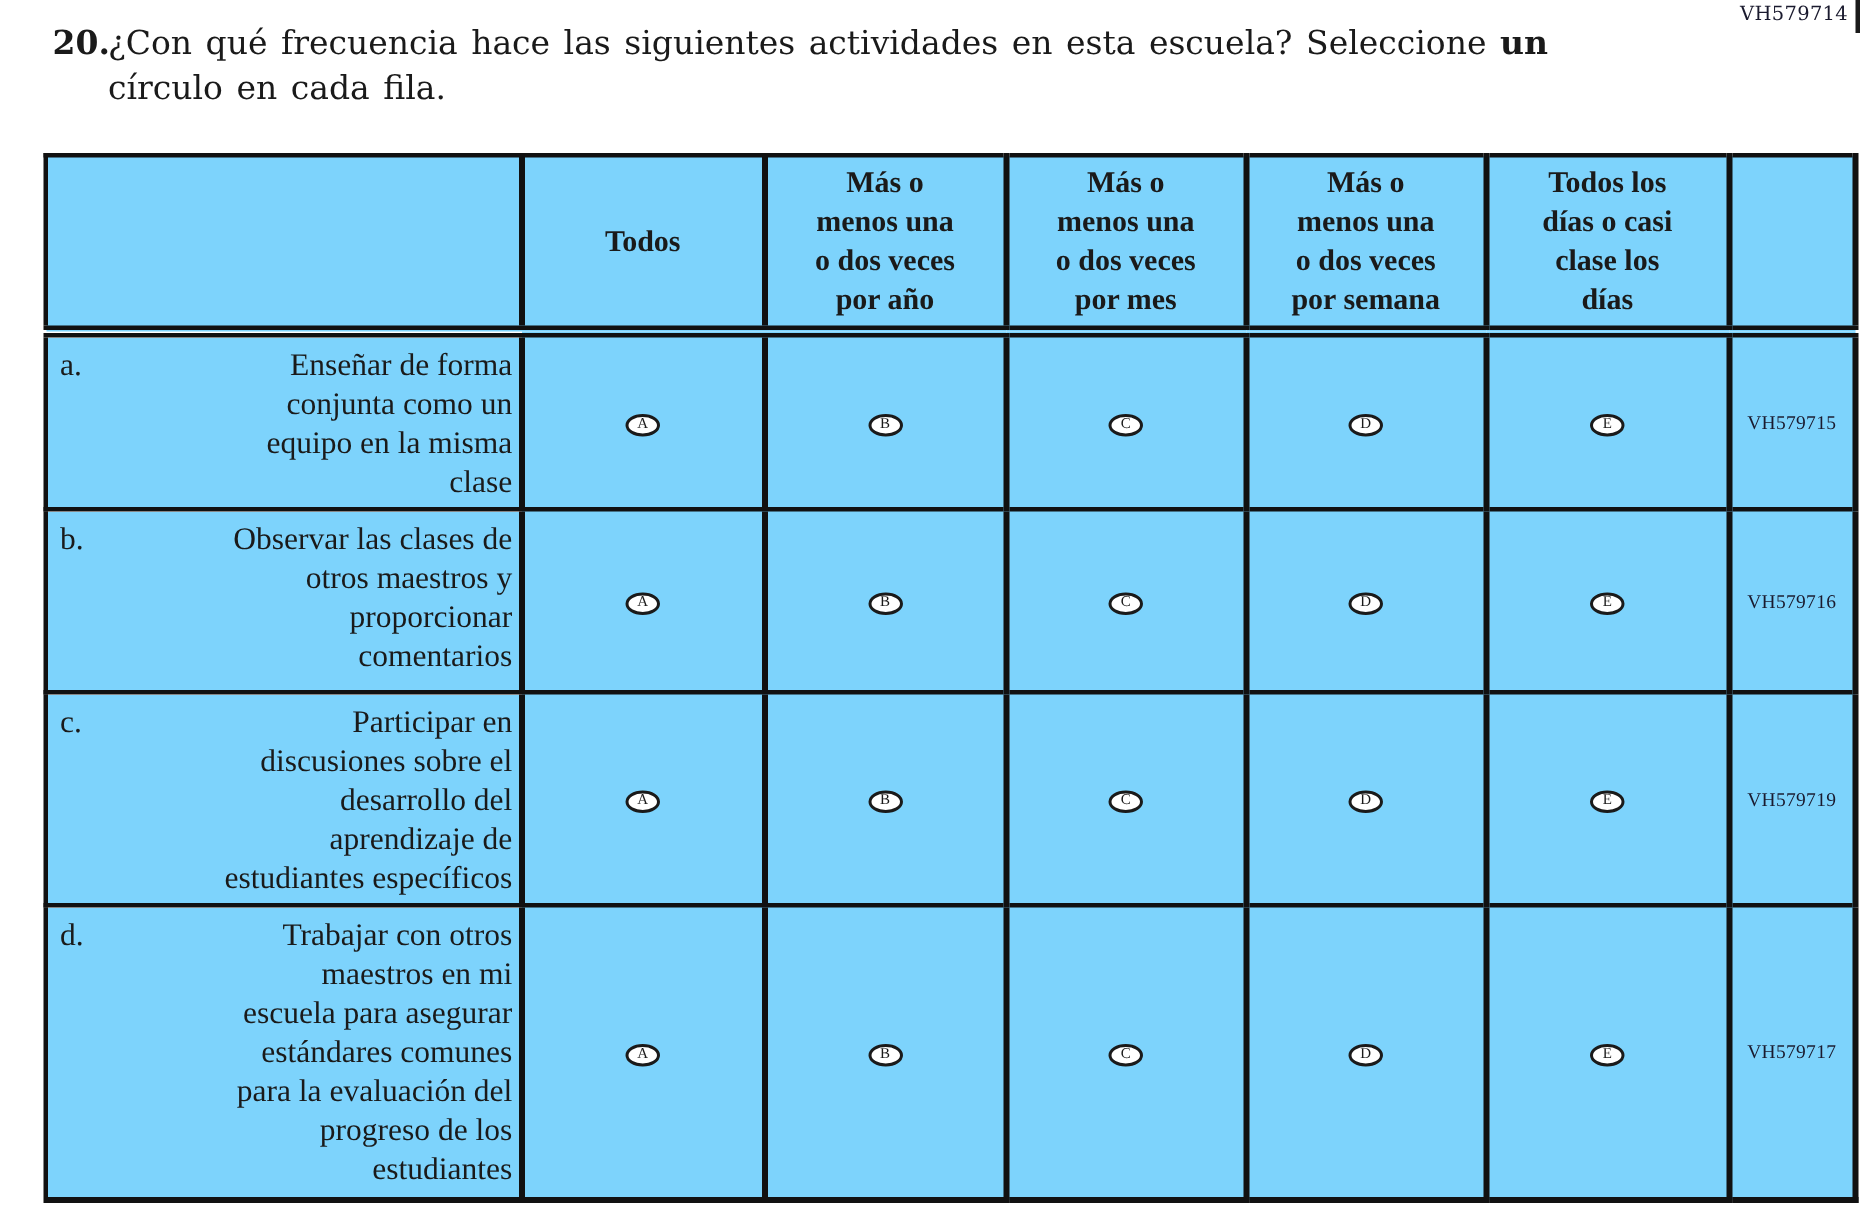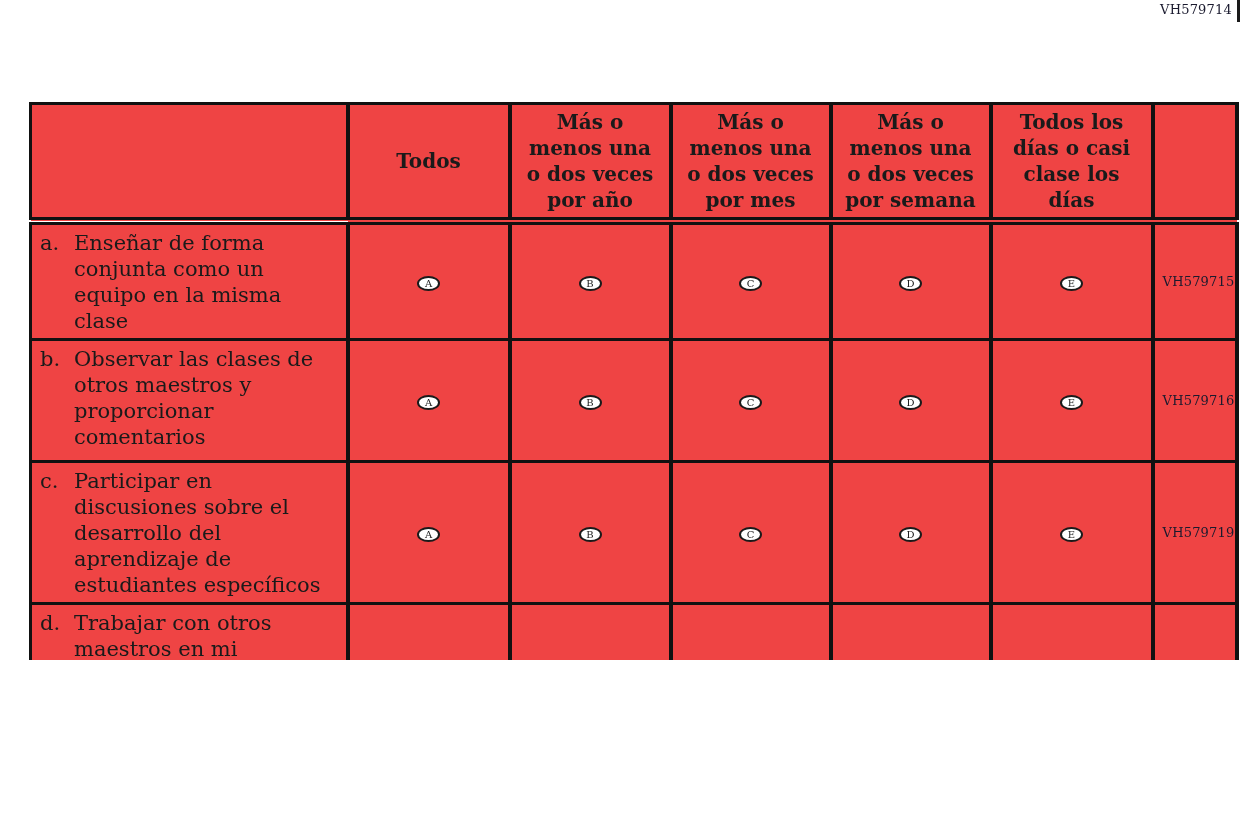--- a/index.html
+++ b/index.html
@@ -1,20 +1,20 @@
 <!DOCTYPE html>
 <html><head>
 <meta charset="utf-8">
 <style>
   * { margin: 0; padding: 0; box-sizing: border-box; }
   html, body { background: #ffffff; }
   .page {
     position: relative;
     width: 1240px;
-    height: 660px;
+    height: 820px;
     background: #ffffff;
     color: #1a1a1a;
     font-family: "DejaVu Serif", "Liberation Serif", serif;
     overflow: hidden;
   }
 
   
   .top-code {
     position: absolute;
     top: 2px;
@@ -63,21 +63,22 @@
     width: 1206px;
     border-collapse: collapse;
     table-layout: fixed;
   }
   table.grid td, table.grid th {
     border-left: 4px solid #111;
     border-right: 4px solid #111;
     border-top: 3px solid #111;
     border-bottom: 3px solid #111;
     padding: 0;
-    background: #ef4444;
+    background: #7dd3fc;
+    font-family: Liberation Serif, serif;
   }
   table.grid tr > *:first-child { border-left-width: 3px; }
   table.grid tr > *:last-child { border-right-width: 4px; }
   table.grid thead th {
     border-bottom: 8px double #111;
     font-weight: bold;
     font-size: 20px;
     line-height: 26px;
     text-align: center;
     vertical-align: middle;
@@ -93,20 +94,21 @@
     line-height: 26px;
   }
   .item-letter {
     position: absolute;
     left: 8px;
     top: 5px;
   }
   .item-label {
     margin: 5px 4px 4px 42px;
     white-space: pre-line;
+    text-align: right;
   }
 
   .bubble-cell {
     text-align: center;
     vertical-align: middle;
   }
   .bubble {
     display: inline-flex;
     align-items: center;
     justify-content: center;
@@ -115,35 +117,43 @@
     border: 2px solid #1a1a1a;
     border-radius: 50%;
     font-size: 10px;
     line-height: 1;
     color: #1a1a1a;
     cursor: pointer;
     background: #fff;
   }
 
   .code-cell {
-    text-align: right;
+    text-align: center;
     vertical-align: middle;
     font-size: 13px;
     color: #1a1a2e;
     letter-spacing: 0.2px;
   }
 </style>
 </head>
 <body>
 
 <div class="page">
 
   <span class="top-code">VH579714</span>
   <div class="edge-mark"></div>
 
+  <div class="question">
+    <span class="qnum">20.</span>
+    <div class="qtext">
+      <span>¿Con qué frecuencia hace las siguientes actividades en esta escuela? Seleccione</span>
+      <b>un</b><br>
+      <span>círculo en cada fila.</span>
+    </div>
+  </div>
 
   <table class="grid">
     <colgroup>
       <col style="width:317px">
       <col style="width:162px">
       <col style="width:161px">
       <col style="width:160px">
       <col style="width:160px">
       <col style="width:162px">
       <col style="width:84px">

